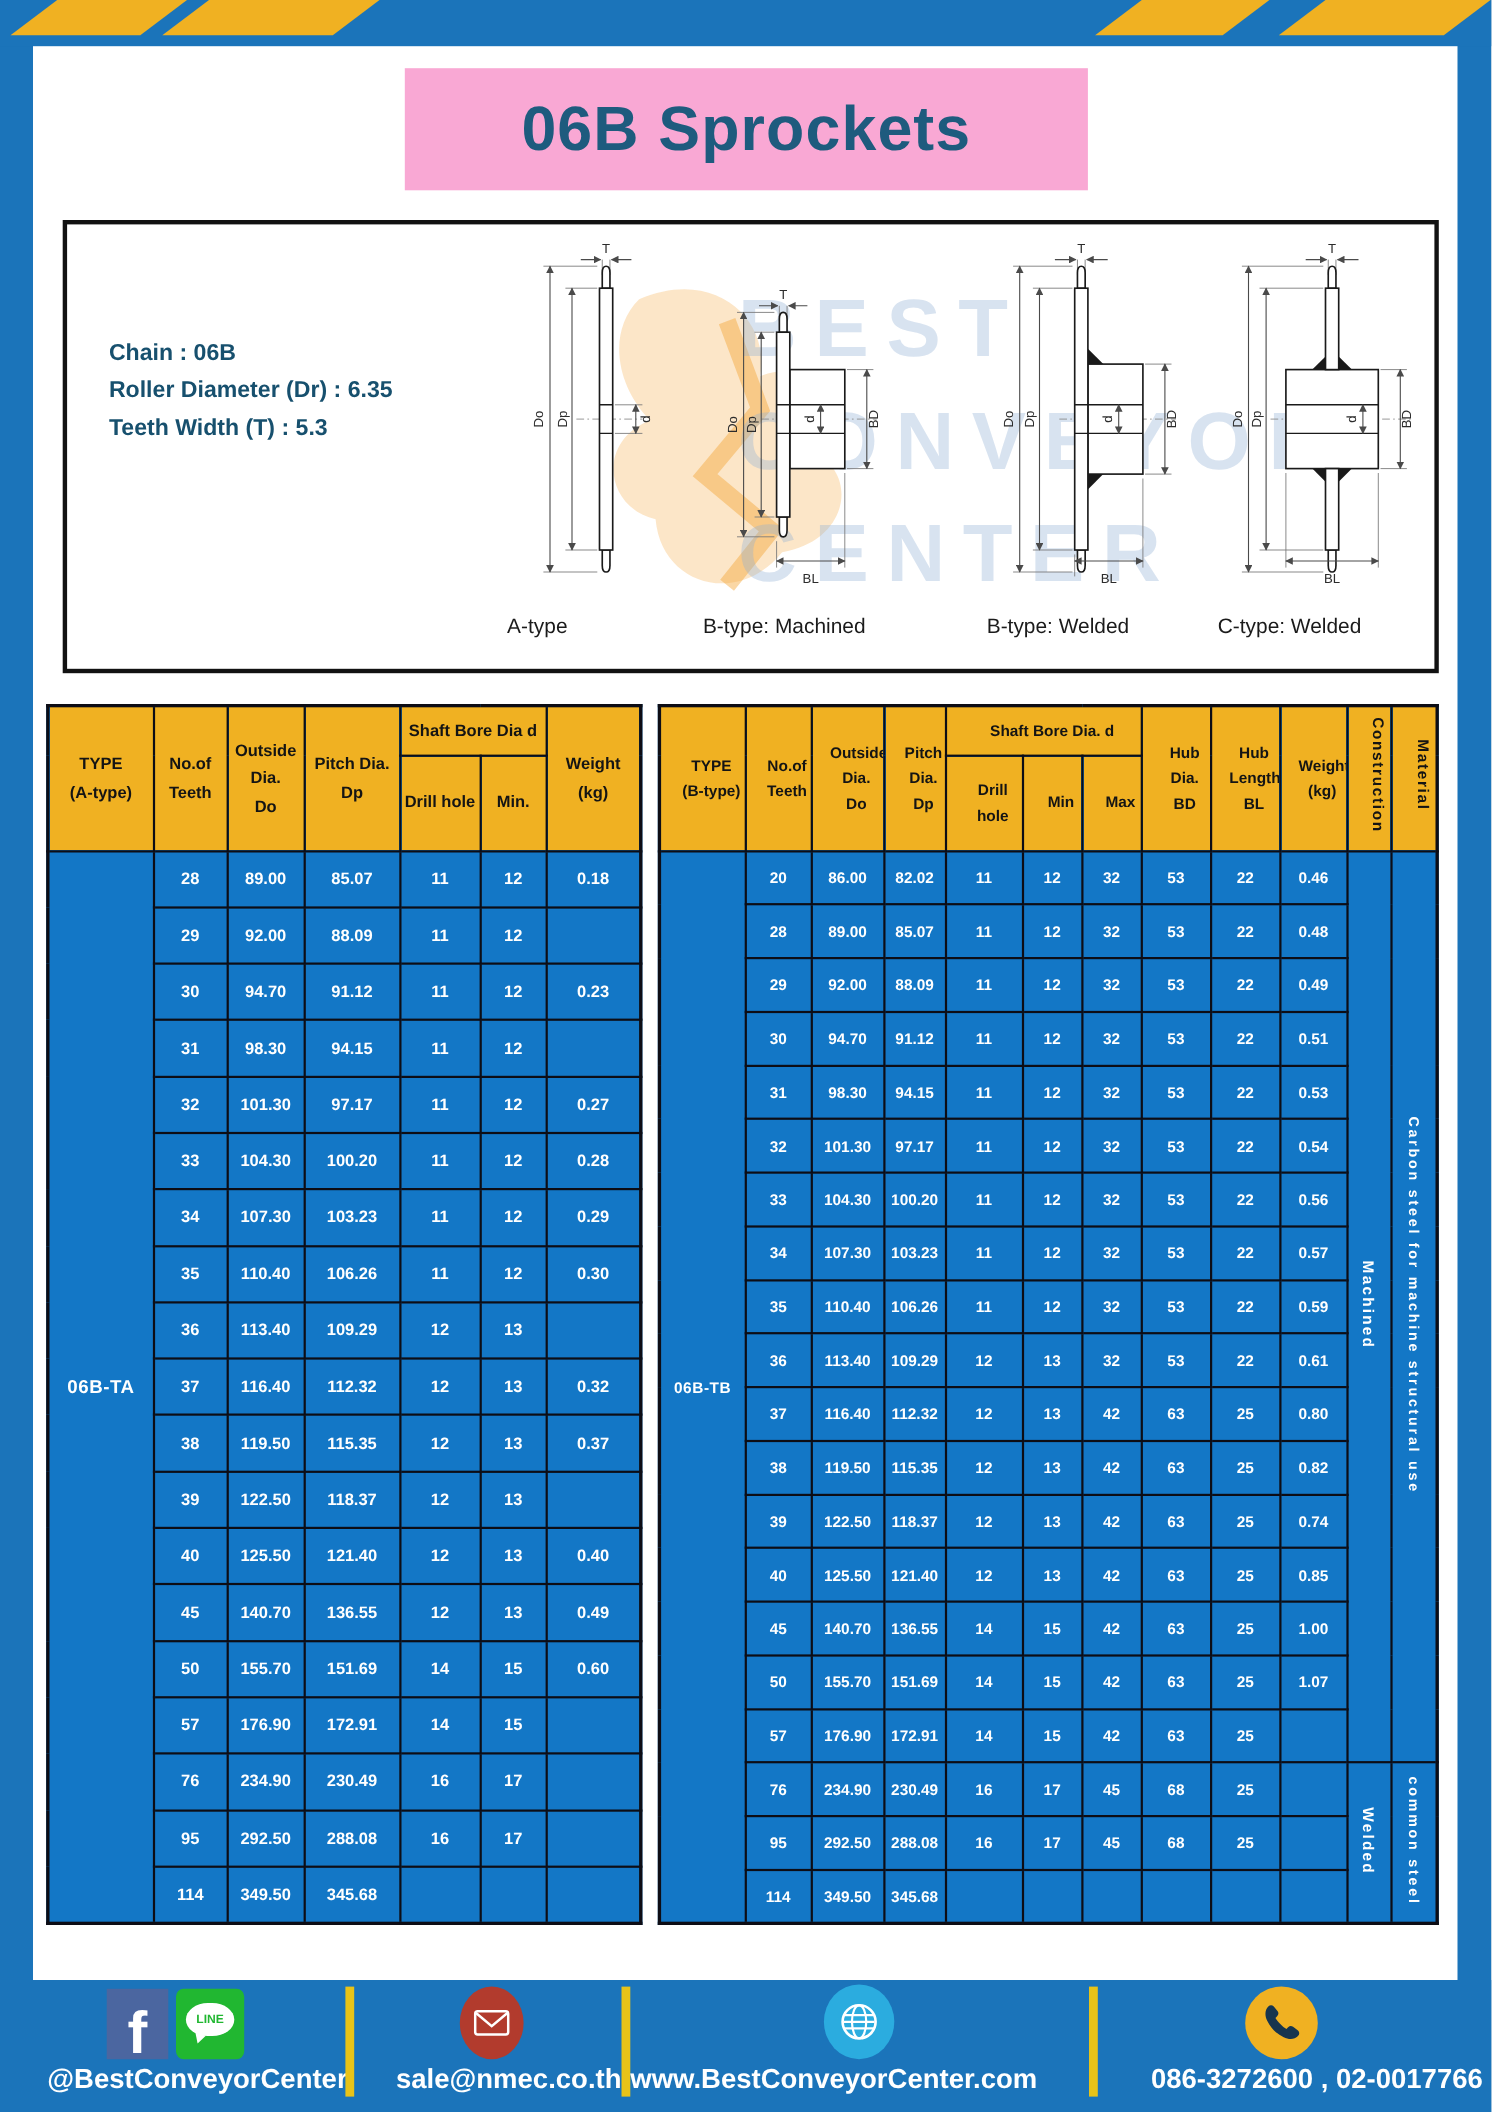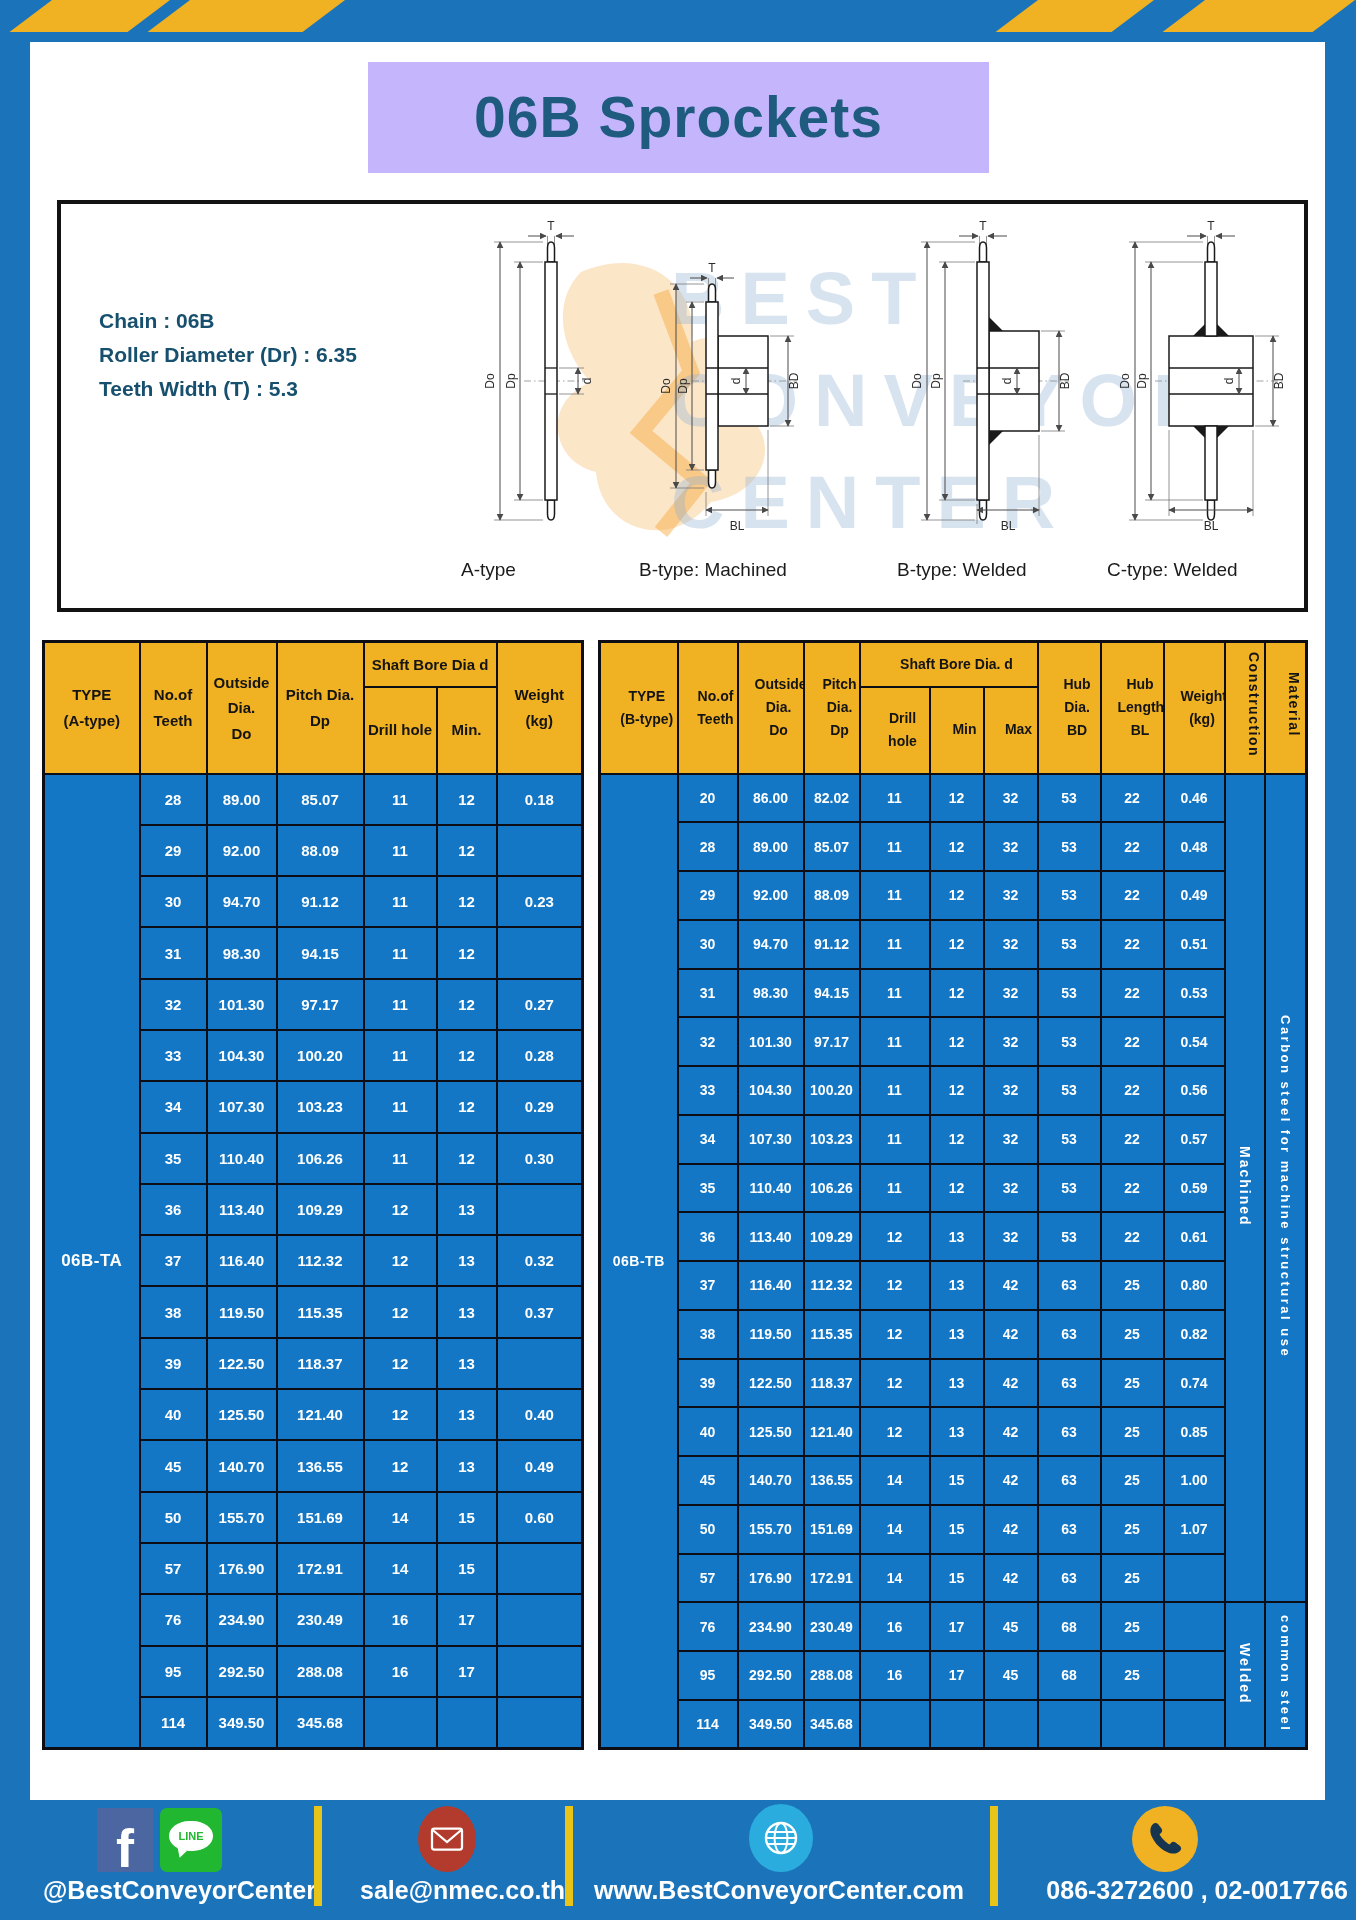--- a/index.html
+++ b/index.html
@@ -4,21 +4,21 @@
 <style>
   html,body{margin:0;padding:0;background:#e8e8e8;}
   .canvas{position:relative;width:1356px;height:1920px;background:#ffffff;overflow:hidden;
           font-family:"Liberation Sans",sans-serif;}
   
   .top-band{position:absolute;left:0;top:0;width:1356px;height:42px;background:#1b74ba;overflow:hidden;}
   .stripe{position:absolute;top:0;height:32px;background:#f0b122;transform:skewX(-53deg);transform-origin:0 0;}
   .border-left{position:absolute;left:0;top:0;width:30px;height:1920px;background:#1b74ba;}
   .border-right{position:absolute;left:1325px;top:0;width:31px;height:1920px;background:#1b74ba;}
   
-  .title-box{position:absolute;left:368px;top:62px;width:621px;height:111px;background:#c4b5fd;}
+  .title-box{position:absolute;left:368px;top:62px;width:621px;height:111px;background:#f9a8d4;}
   .title-box h1{margin:0;line-height:111px;text-align:center;font-size:57px;font-weight:800;
                 color:#1e5b7e;letter-spacing:1px;}
   
   .info-panel{position:absolute;left:57px;top:200px;width:1243px;height:404px;background:#fff;
               border:4px solid #121212;}
   .watermark{position:absolute;left:480px;top:28px;width:720px;height:340px;pointer-events:none;}
   .wm-text{position:absolute;left:130px;top:16px;font-size:74px;font-weight:800;line-height:102px;
            letter-spacing:16px;color:rgba(142,175,212,0.35);white-space:nowrap;}
   .wm-shape{position:absolute;left:0;top:0;}
   .specs{position:absolute;left:38px;top:100px;}
@@ -742,21 +742,21 @@
 
     <div class="globe-icon">
       <svg class="icon-svg" width="44" height="44" viewBox="0 0 44 44">
         <circle cx="22" cy="22" r="15" fill="none" stroke="#ffffff" stroke-width="2.4"></circle>
         <ellipse cx="22" cy="22" rx="6.5" ry="15" fill="none" stroke="#ffffff" stroke-width="2"></ellipse>
         <line x1="8" y1="16" x2="36" y2="16" stroke="#ffffff" stroke-width="2"></line>
         <line x1="8" y1="22" x2="36" y2="22" stroke="#ffffff" stroke-width="2"></line>
         <line x1="8" y1="28" x2="36" y2="28" stroke="#ffffff" stroke-width="2"></line>
       </svg>
     </div>
-    <div class="f-label" style="left:594px;width:366px">www.BestConveyorCenter.com</div>
+    <div class="f-label" style="left:573px;width:366px">www.BestConveyorCenter.com</div>
 
     <div class="divider" style="left:990px"></div>
 
     <div class="phone-icon">
       <svg class="icon-svg" width="40" height="40" viewBox="0 0 40 40">
         <path d="M8 5 C5 8 4.5 13 7 18 C10.5 25 15 29.5 22 33 C27 35.5 32 35 35 32 C36.5 30.5 36.5 28.5 35 27
                  L30.5 23.5 C29 22.5 27.5 22.5 26 24 L24.5 25.5 C21 23.5 16.5 19 14.5 15.5 L16 14
                  C17.5 12.5 17.5 11 16.5 9.5 L13 5 C11.5 3.5 9.5 3.5 8 5 Z" fill="#17354e"></path>
       </svg>
     </div>

